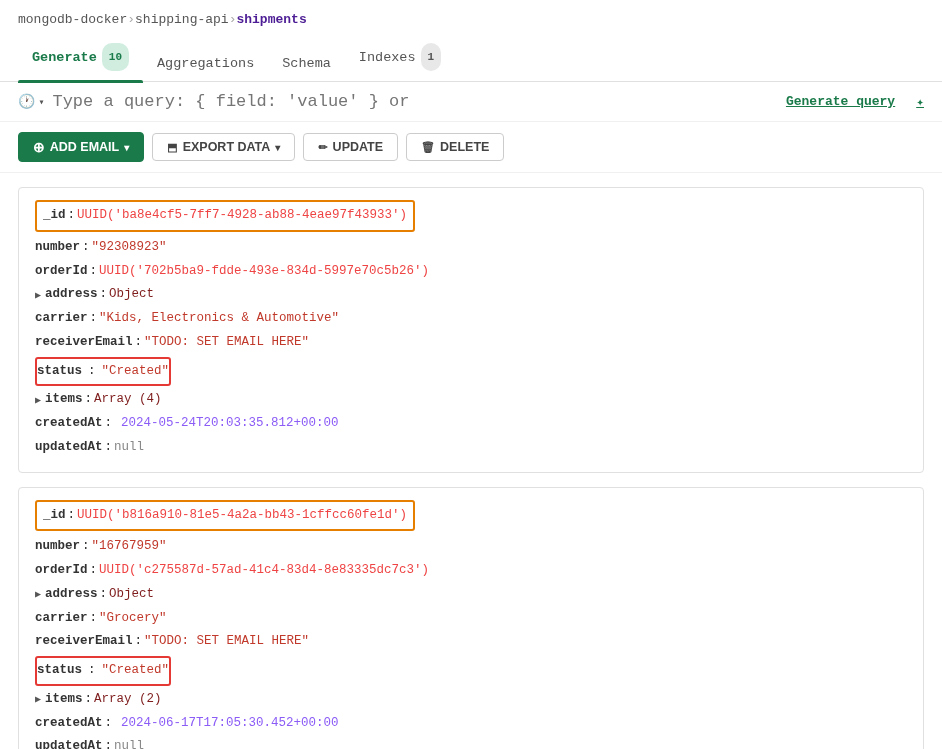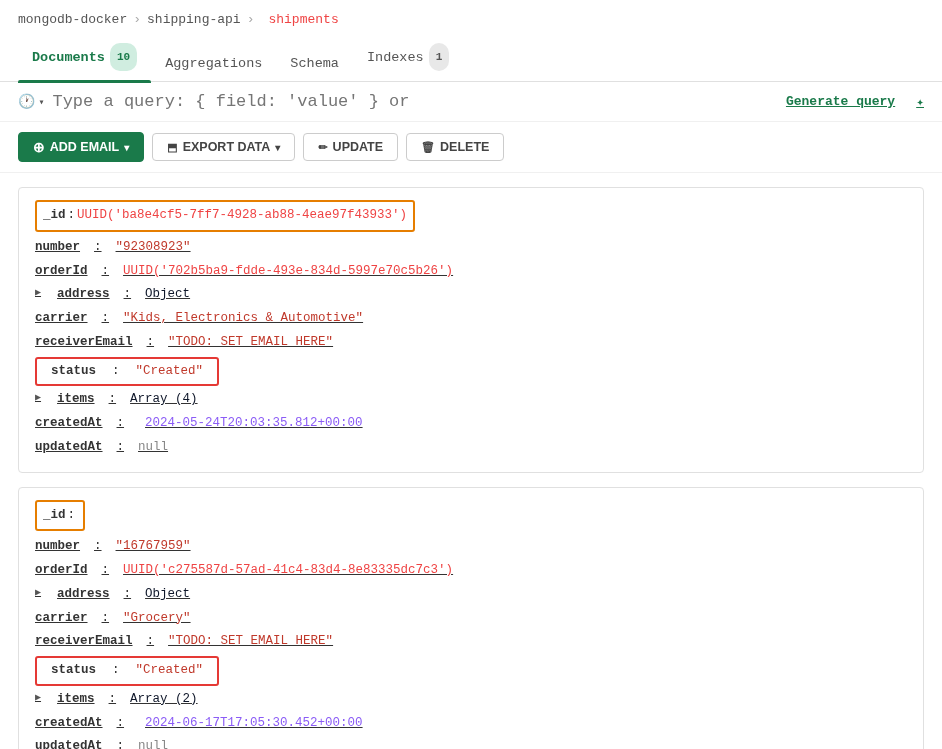--- a/index.html
+++ b/index.html
@@ -8,25 +8,24 @@
       background: #fff;
       color: #333;
       font-size: 13px;
     }
     .breadcrumb {
       display: flex;
       align-items: center;
       padding: 12px 18px 8px;
       font-size: 13px;
       color: #555;
-      gap: 6px;
     }
     .breadcrumb span { color: #555; }
     .breadcrumb .sep { color: #aaa; }
-    .breadcrumb .last { color: #ef4444; font-weight: 400; margin-left: 8px; }
+    .breadcrumb .last { color: #4c1d95; font-weight: 700; }
 
     .tabs-bar {
       display: flex;
       align-items: flex-end;
       padding: 0 18px;
       border-bottom: 1.5px solid #e0e0e0;
       gap: 0;
     }
     .tab {
       padding: 8px 14px 10px;
@@ -138,34 +137,33 @@
       flex-direction: column;
       gap: 14px;
     }
     .doc-card {
       border: 1px solid #e0e0e0;
       border-radius: 4px;
       padding: 12px 16px;
       background: #fff;
       font-size: 12.5px;
       line-height: 1.9;
-      text-decoration: underline;
-    }
-    .doc-field { display: flex; align-items: flex-start; gap: 12px; }
+    }
+    .doc-field { display: flex; align-items: center; gap: 0; }
     .field-key {
       color: #333;
       font-weight: 600;
       font-size: 12.5px;
     }
     .colon { color: #333; margin: 0 2px; }
     .field-uuid { color: #ef4444; }
     .field-string { color: #c0392b; }
     .field-link { color: #8b5cf6; text-decoration: none; margin-left: 7px; }
     .field-null { color: #888; }
-    .field-type { color: #0f172a; }
+    .field-type { color: #7f1d1d; }
     .expand-arrow {
       color: #555;
       margin-right: 4px;
       font-size: 10px;
       cursor: pointer;
     }
 
     
     .id-row {
       border: 2px solid #e67e00;
@@ -173,40 +171,40 @@
       padding: 2px 6px;
       display: inline-flex;
       align-items: baseline;
       gap: 0;
       margin-bottom: 2px;
     }
     
     .status-row {
       border: 2px solid #e53935;
       border-radius: 3px;
-      padding: 1px 14px;
+      padding: 1px 0;
       display: inline-flex;
       align-items: baseline;
-      gap: 14px;
+      gap: 4px;
     }
   </style>
 </head>
 <body>
 
 <div class="breadcrumb">
   <span>mongodb-docker</span>
   <span class="sep">›</span>
   <span>shipping-api</span>
   <span class="sep">›</span>
   <span class="last">shipments</span>
 </div>
 
 <div class="tabs-bar">
   <div class="tab active">
-    <span>Documents</span>
+    <span>Generate</span>
     <span class="tab-badge">10</span>
   </div>
   <div class="tab">
     <span>Aggregations</span>
   </div>
   <div class="tab">
     <span>Schema</span>
   </div>
   <div class="tab">
     <span>Indexes</span>
@@ -311,20 +309,21 @@
     </div>
   </div>
 
   <div class="doc-card">
 
     <div style="margin-bottom:2px;">
       <span class="id-row">
         <span class="field-key">_id</span>
         <span class="colon">:</span>
         <span class="field-uuid"> </span>
+        <span class="field-uuid">UUID('b816a910-81e5-4a2a-bb43-1cffcc60fe1d')</span>
       </span>
     </div>
     <div class="doc-field">
       <span class="field-key">number</span>
       <span class="colon"> : </span>
       <span class="field-string">"16767959"</span>
     </div>
     <div class="doc-field">
       <span class="field-key">orderId</span>
       <span class="colon"> : </span>

